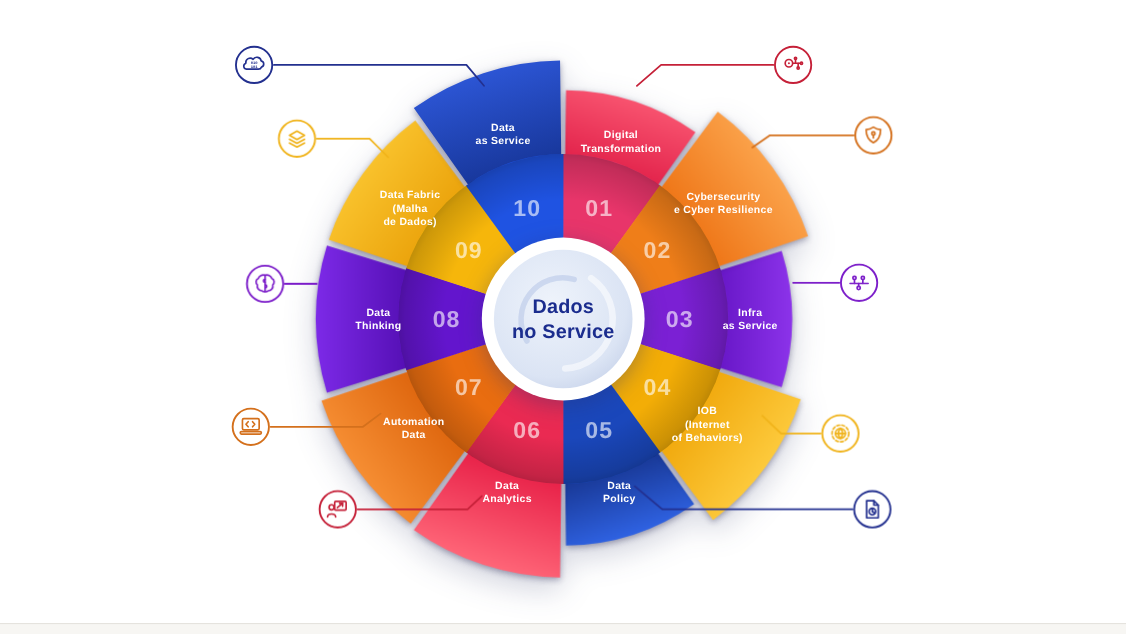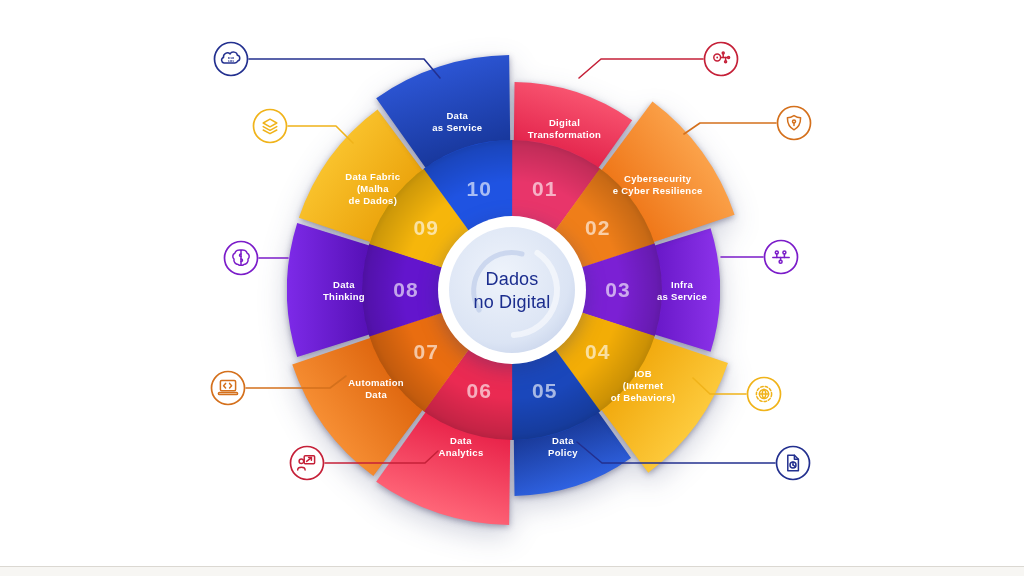--- a/index.html
+++ b/index.html
@@ -1,20 +1,20 @@
 <!DOCTYPE html>
 <html><head>
 <meta charset="utf-8">
 <style>
   html,body{margin:0;padding:0;background:#ffffff;}
   .stage{position:relative;width:1024px;height:576px;background:#ffffff;overflow:hidden;
          font-family:"Liberation Sans","DejaVu Sans",sans-serif;}
   svg{position:absolute;left:0;top:0;}
   .center-label{position:absolute;left:512px;top:291px;transform:translate(-50%,-50%);
-    text-align:center;color:#1b2d8e;font-weight:normal;font-size:18px;line-height:1.3;
+    text-align:center;color:#1b2d8e;font-weight:bold;font-size:18px;line-height:1.3;
     letter-spacing:.2px;white-space:nowrap;}
   .bottom-band{position:absolute;left:0;top:566px;width:1024px;height:10px;background:#f7f6f3;
     border-top:1.5px solid #dbd8d2;}
   text.num{font-weight:bold;font-size:21px;letter-spacing:1px;}
   text.lbl{font-weight:bold;font-size:9.5px;letter-spacing:.3px;}
   text.bin{font-family:"Liberation Mono","DejaVu Sans Mono",monospace;font-weight:bold;}
 </style>
 </head>
 <body>
 
@@ -202,16 +202,16 @@
         <circle cx="0" cy="0" r="16.5" fill="#ffffff" stroke="#23308f" stroke-width="1.7"></circle>
         <path fill="none" stroke="#23308f" stroke-width="1.5" stroke-linecap="round" stroke-linejoin="round" d="M-5.2,-7.8 L1.4,-7.8 L5.4,-3.8 L5.4,7.8 L-5.2,7.8 Z"></path>
         <path fill="none" stroke="#23308f" stroke-width="1.5" stroke-linecap="round" stroke-linejoin="round" d="M1.4,-7.8 L1.4,-3.8 L5.4,-3.8"></path>
         <circle fill="none" stroke="#23308f" stroke-width="1.5" stroke-linecap="round" stroke-linejoin="round" cx="0" cy="2" r="3"></circle>
         <path fill="none" stroke="#23308f" stroke-width="1.5" stroke-linecap="round" stroke-linejoin="round" d="M0,2 L0,-0.9"></path>
         <path fill="none" stroke="#23308f" stroke-width="1.5" stroke-linecap="round" stroke-linejoin="round" d="M0,2 L2.3,3.6"></path>
       </g>
     </svg>
   <div class="center-label" style="color: rgb(27, 45, 142);">
     <div>Dados</div>
-    <div>no Digital</div>
+    <div>no Service</div>
   </div>
   <div class="bottom-band" style="background: rgb(247, 246, 243);"></div>
 </div>
 
 </body></html>

